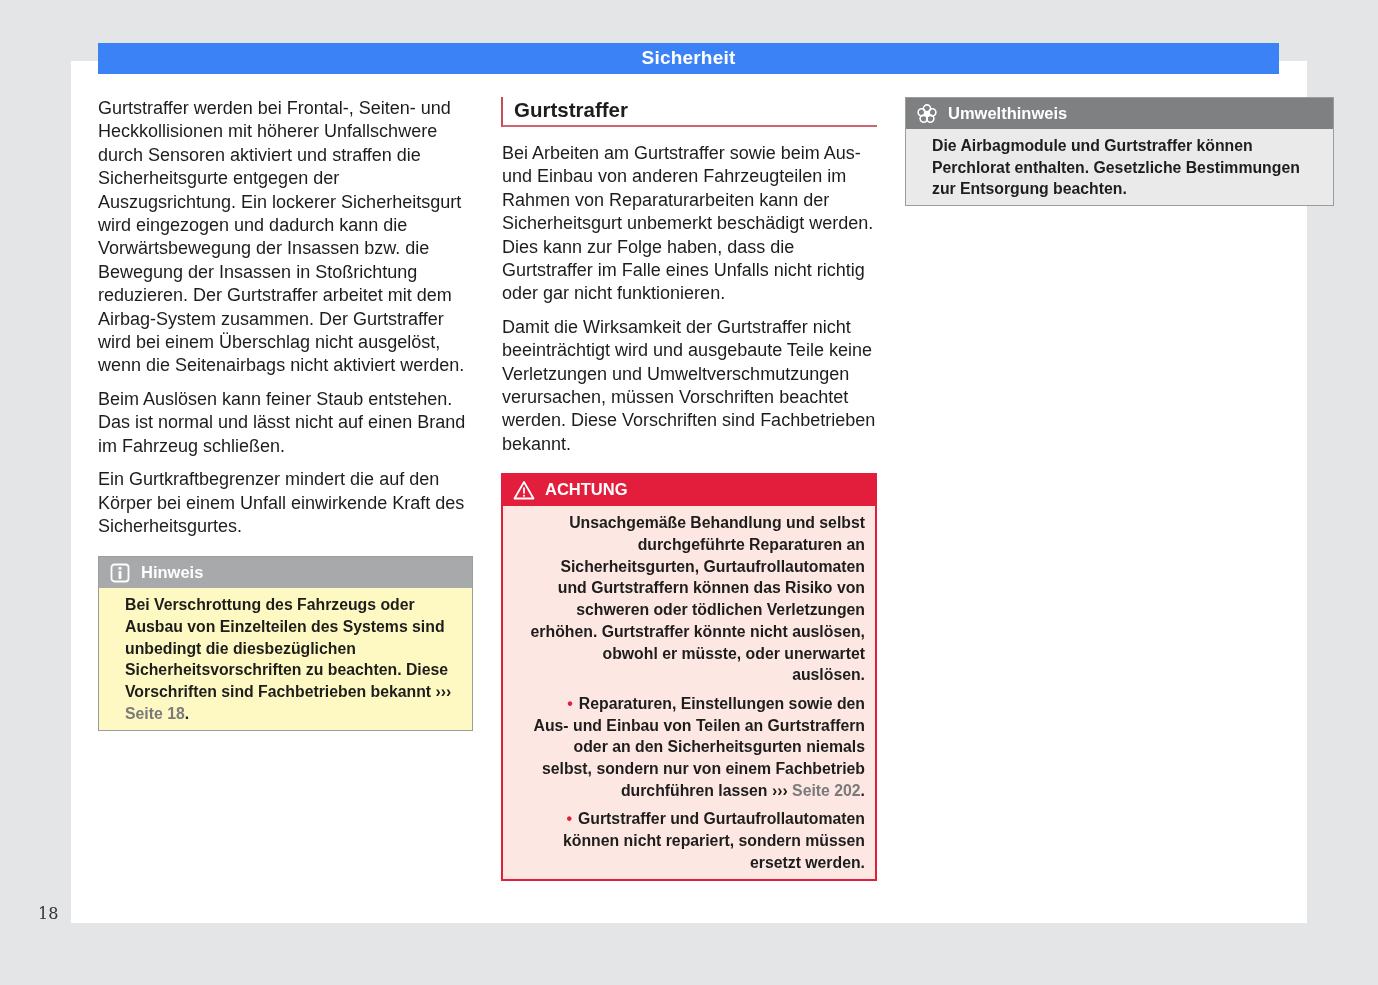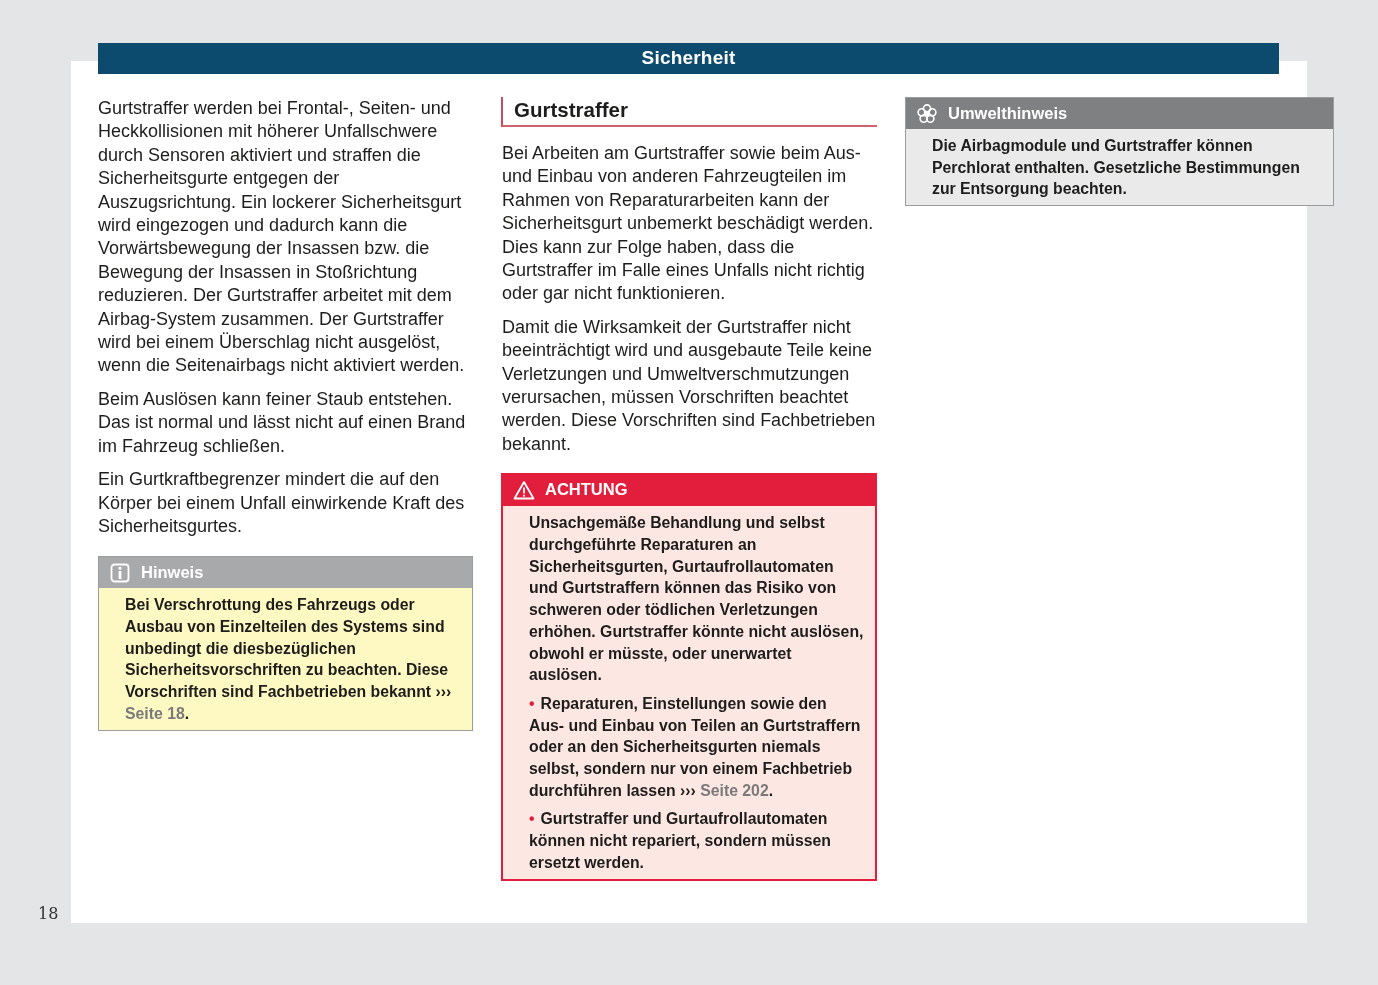--- a/index.html
+++ b/index.html
@@ -8,21 +8,21 @@
       background: #e4e5e7;
       font-family: "DejaVu Sans", sans-serif;
       color: #1d1d1b;
     }
     .page {
       position: absolute; left: 71px; top: 61px; width: 1236px; height: 862px;
       background: #ffffff;
     }
     .header-bar {
       position: absolute; left: 98px; top: 43px; width: 1181px; height: 31px;
-      background: #0c4a6e;
+      background: #3b82f6;
     }
     .header-title {
       position: absolute; left: 0; right: 0; top: 4px; text-align: center;
       color: #ffffff; font-weight: bold; font-size: 19px; letter-spacing: 0.2px;
       font-family: "Liberation Sans", sans-serif;
     }
     .col { position: absolute; top: 97px; }
     .col1 { left: 98px; width: 375px; }
     .col2 { left: 501px; width: 376px; }
     .col3 { left: 905px; width: 429px; }
@@ -101,21 +101,21 @@
   </div>
 </div>
 
 <div class="col col2">
   <div class="section-heading">
     <span class="hl">Gurtstraffer</span>
   </div>
   <p class="body">Bei Arbeiten am Gurtstraffer sowie beim Aus- und Einbau von anderen Fahrzeugteilen im Rahmen von Reparaturarbeiten kann der Sicherheitsgurt unbemerkt beschädigt werden. Dies kann zur Folge haben, dass die Gurtstraffer im Falle eines Unfalls nicht richtig oder gar nicht funktionieren.</p>
   <p class="body">Damit die Wirksamkeit der Gurtstraffer nicht beeinträchtigt wird und ausgebaute Teile keine Verletzungen und Umweltverschmutzungen verursachen, müssen Vorschriften beachtet werden. Diese Vorschriften sind Fachbetrieben bekannt.</p>
 
-  <div class="box warn" style="margin-top:17px;">
+  <div class="box warn" style="margin-top:17px;text-align:right;">
     <div class="box-head">
       <span class="icon">
         <svg width="22" height="20" viewBox="0 0 22 20">
           <path d="M11 2 L20.5 18.5 L1.5 18.5 Z" fill="none" stroke="#ffffff" stroke-width="1.8" stroke-linejoin="round"></path>
           <rect x="10.1" y="7.5" width="1.8" height="6" fill="#ffffff"></rect>
           <rect x="10.1" y="14.8" width="1.8" height="1.8" fill="#ffffff"></rect>
         </svg>
       </span>
       <span>ACHTUNG</span>
     </div>

